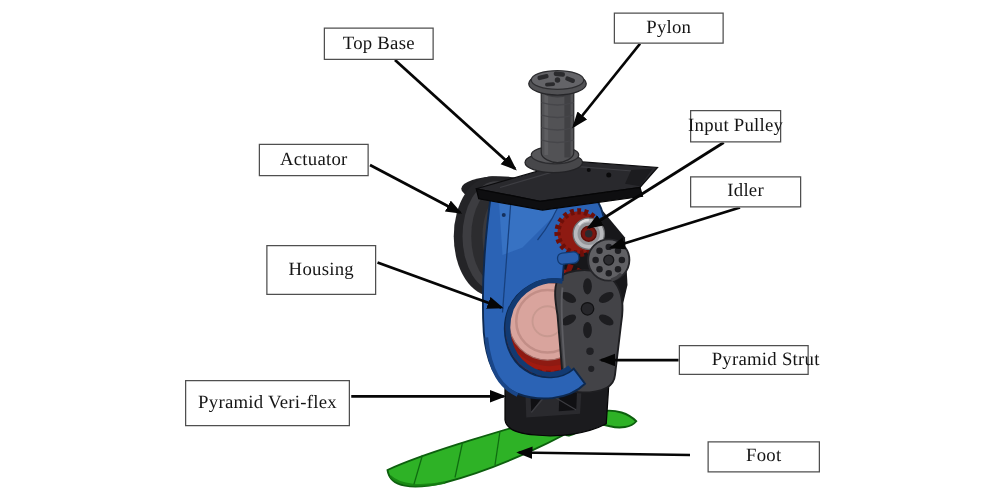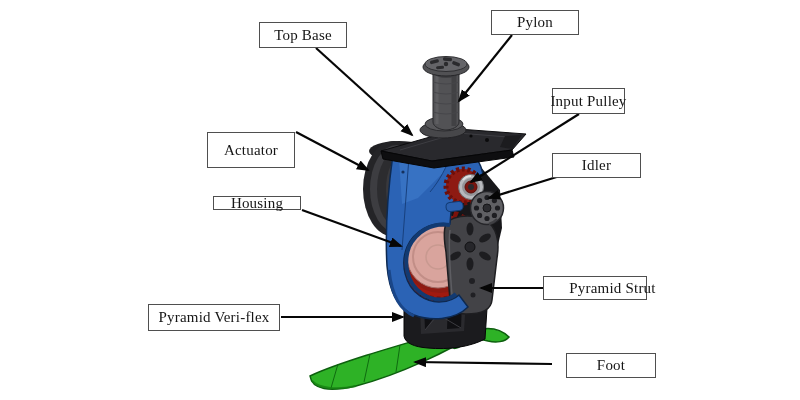--- a/index.html
+++ b/index.html
@@ -154,21 +154,21 @@
       <line x1="592" y1="166" x2="489" y2="198" marker-end="url(#ah)"></line>
       <line x1="302" y1="210" x2="401" y2="246" marker-end="url(#ah)"></line>
       <line x1="281" y1="317" x2="403" y2="317" marker-end="url(#ah)"></line>
       <line x1="543" y1="288" x2="481" y2="288" marker-end="url(#ah)"></line>
       <line x1="552" y1="364" x2="415" y2="362" marker-end="url(#ah)"></line>
     </g>
   </svg>
 
   <div class="lbl" style="left:259px;top:22px;width:88px;height:26px;">Top Base</div>
   <div class="lbl" style="left:491px;top:10px;width:88px;height:25px;">Pylon</div>
-  <div class="lbl" style="left:207px;top:132px;width:88px;height:36px;">Actuator</div>
+  <div class="lbl" style="left:207px;top:115px;width:88px;height:26px;">Actuator</div>
   <div class="lbl" style="left:552px;top:88px;width:73px;height:26px;">Input Pulley</div>
-  <div class="lbl" style="left:552px;top:141px;width:89px;height:25px;margin-top:12px;">Idler</div>
-  <div class="lbl" style="left:213px;top:196px;width:88px;height:14px;text-align:right;">Housing</div>
-  <div class="lbl" style="left:148px;top:304px;width:132px;height:27px;">Pyramid Veri-flex</div>
+  <div class="lbl" style="left:552px;top:141px;width:89px;height:25px;">Idler</div>
+  <div class="lbl" style="left:213px;top:196px;width:88px;height:40px;text-align:right;">Housing</div>
+  <div class="lbl" style="left:148px;top:304px;width:132px;height:37px;">Pyramid Veri-flex</div>
   <div class="lbl" style="left:543px;top:276px;width:104px;height:24px;padding-left:35px;">Pyramid Strut</div>
   <div class="lbl" style="left:566px;top:353px;width:90px;height:25px;">Foot</div>
 
 </div>
 
 </body></html>

